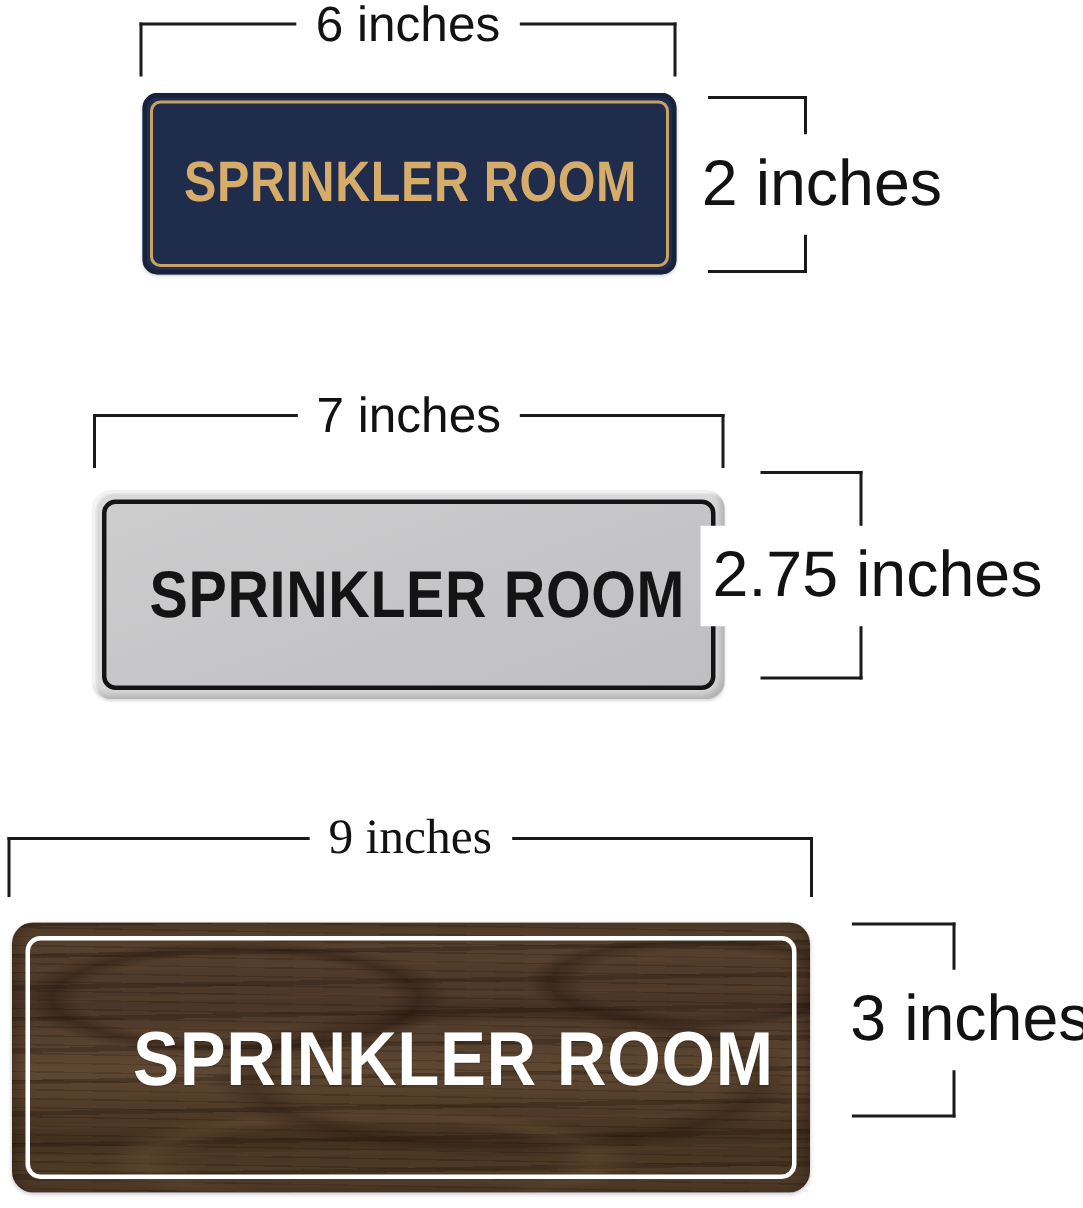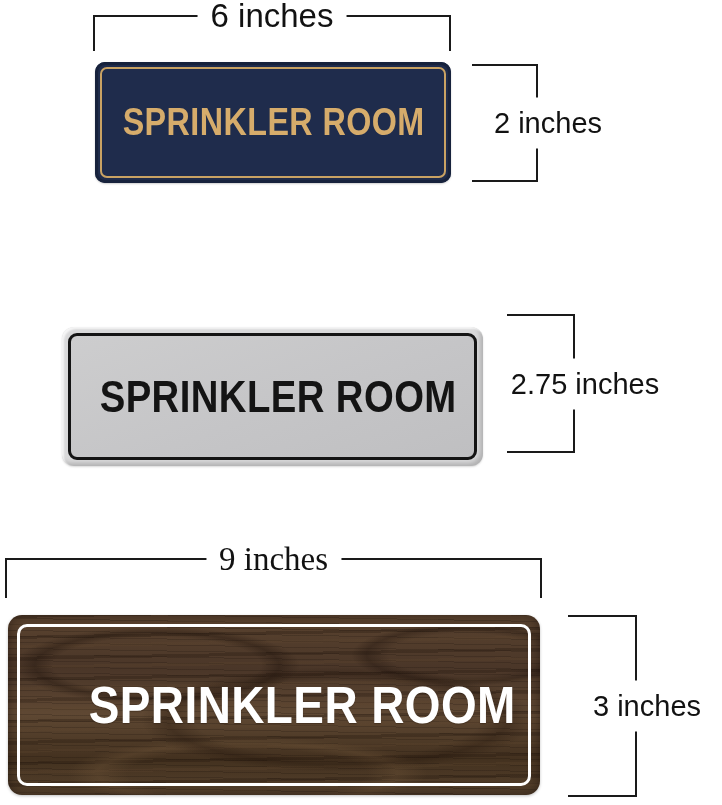--- a/index.html
+++ b/index.html
@@ -19,21 +19,21 @@
     background:#ffffff;padding:0 13px;font-size:33px;color:#121212;white-space:nowrap;
   }
 
   .vdim{position:absolute;}
   .vdim .vline{position:absolute;right:0;top:0;bottom:0;width:2px;background:#1a1a1a;}
   .vdim .tick{position:absolute;left:0;right:0;height:2px;background:#1a1a1a;}
   .vdim .tick.top{top:0;}
   .vdim .tick.bottom{bottom:0;}
   .dim-label-v{
     position:absolute;left:100%;top:50%;transform:translate(calc(-50% + 10px),-50%);
-    background:#ffffff;padding:9px 8px;font-size:29px;color:#121212;white-space:nowrap;
+    background:#ffffff;padding:9px 8px;font-size:43px;color:#121212;white-space:nowrap;
   }
 
   
   .sign{position:absolute;display:flex;align-items:center;justify-content:flex-end;}
   .sign .frame{position:absolute;pointer-events:none;}
   .sign .label{position:relative;font-weight:bold;white-space:nowrap;transform-origin:center;}
 
   
   .sign1{
     background:#1f2c4c;border-radius:10px;
@@ -88,20 +88,26 @@
     <span class="label">SPRINKLER ROOM</span>
   </div>
 
   <div class="vdim" style="left:472px;top:64px;width:66px;height:118px;">
     <span class="vline"></span>
     <span class="tick top"></span>
     <span class="tick bottom"></span>
     <span class="dim-label-v">2 inches</span>
   </div>
 
+  <div class="hdim" style="left:62px;top:276px;width:421px;height:36px;">
+    <span class="hline"></span>
+    <span class="tick left"></span>
+    <span class="tick right"></span>
+    <span class="dim-label">7 inches</span>
+  </div>
 
   <div class="sign sign2" style="left:62px;top:327px;width:421px;height:139px;">
     <div class="frame"></div>
     <span class="label">SPRINKLER ROOM</span>
   </div>
 
   <div class="vdim" style="left:507px;top:314px;width:68px;height:139px;">
     <span class="vline"></span>
     <span class="tick top"></span>
     <span class="tick bottom"></span>
@@ -113,20 +119,20 @@
     <span class="tick left"></span>
     <span class="tick right"></span>
     <span class="dim-label">9 inches</span>
   </div>
 
   <div class="sign sign3" style="left:8px;top:615px;width:532px;height:180px;">
     <div class="frame"></div>
     <span class="label">SPRINKLER ROOM</span>
   </div>
 
-  <div class="vdim" style="left:568px;top:615px;width:69px;height:182px;">
+  <div class="vdim" style="left:568px;top:615px;width:69px;height:130px;">
     <span class="vline"></span>
     <span class="tick top"></span>
     <span class="tick bottom"></span>
     <span class="dim-label-v">3 inches</span>
   </div>
 
 </div>
 
 </body></html>

